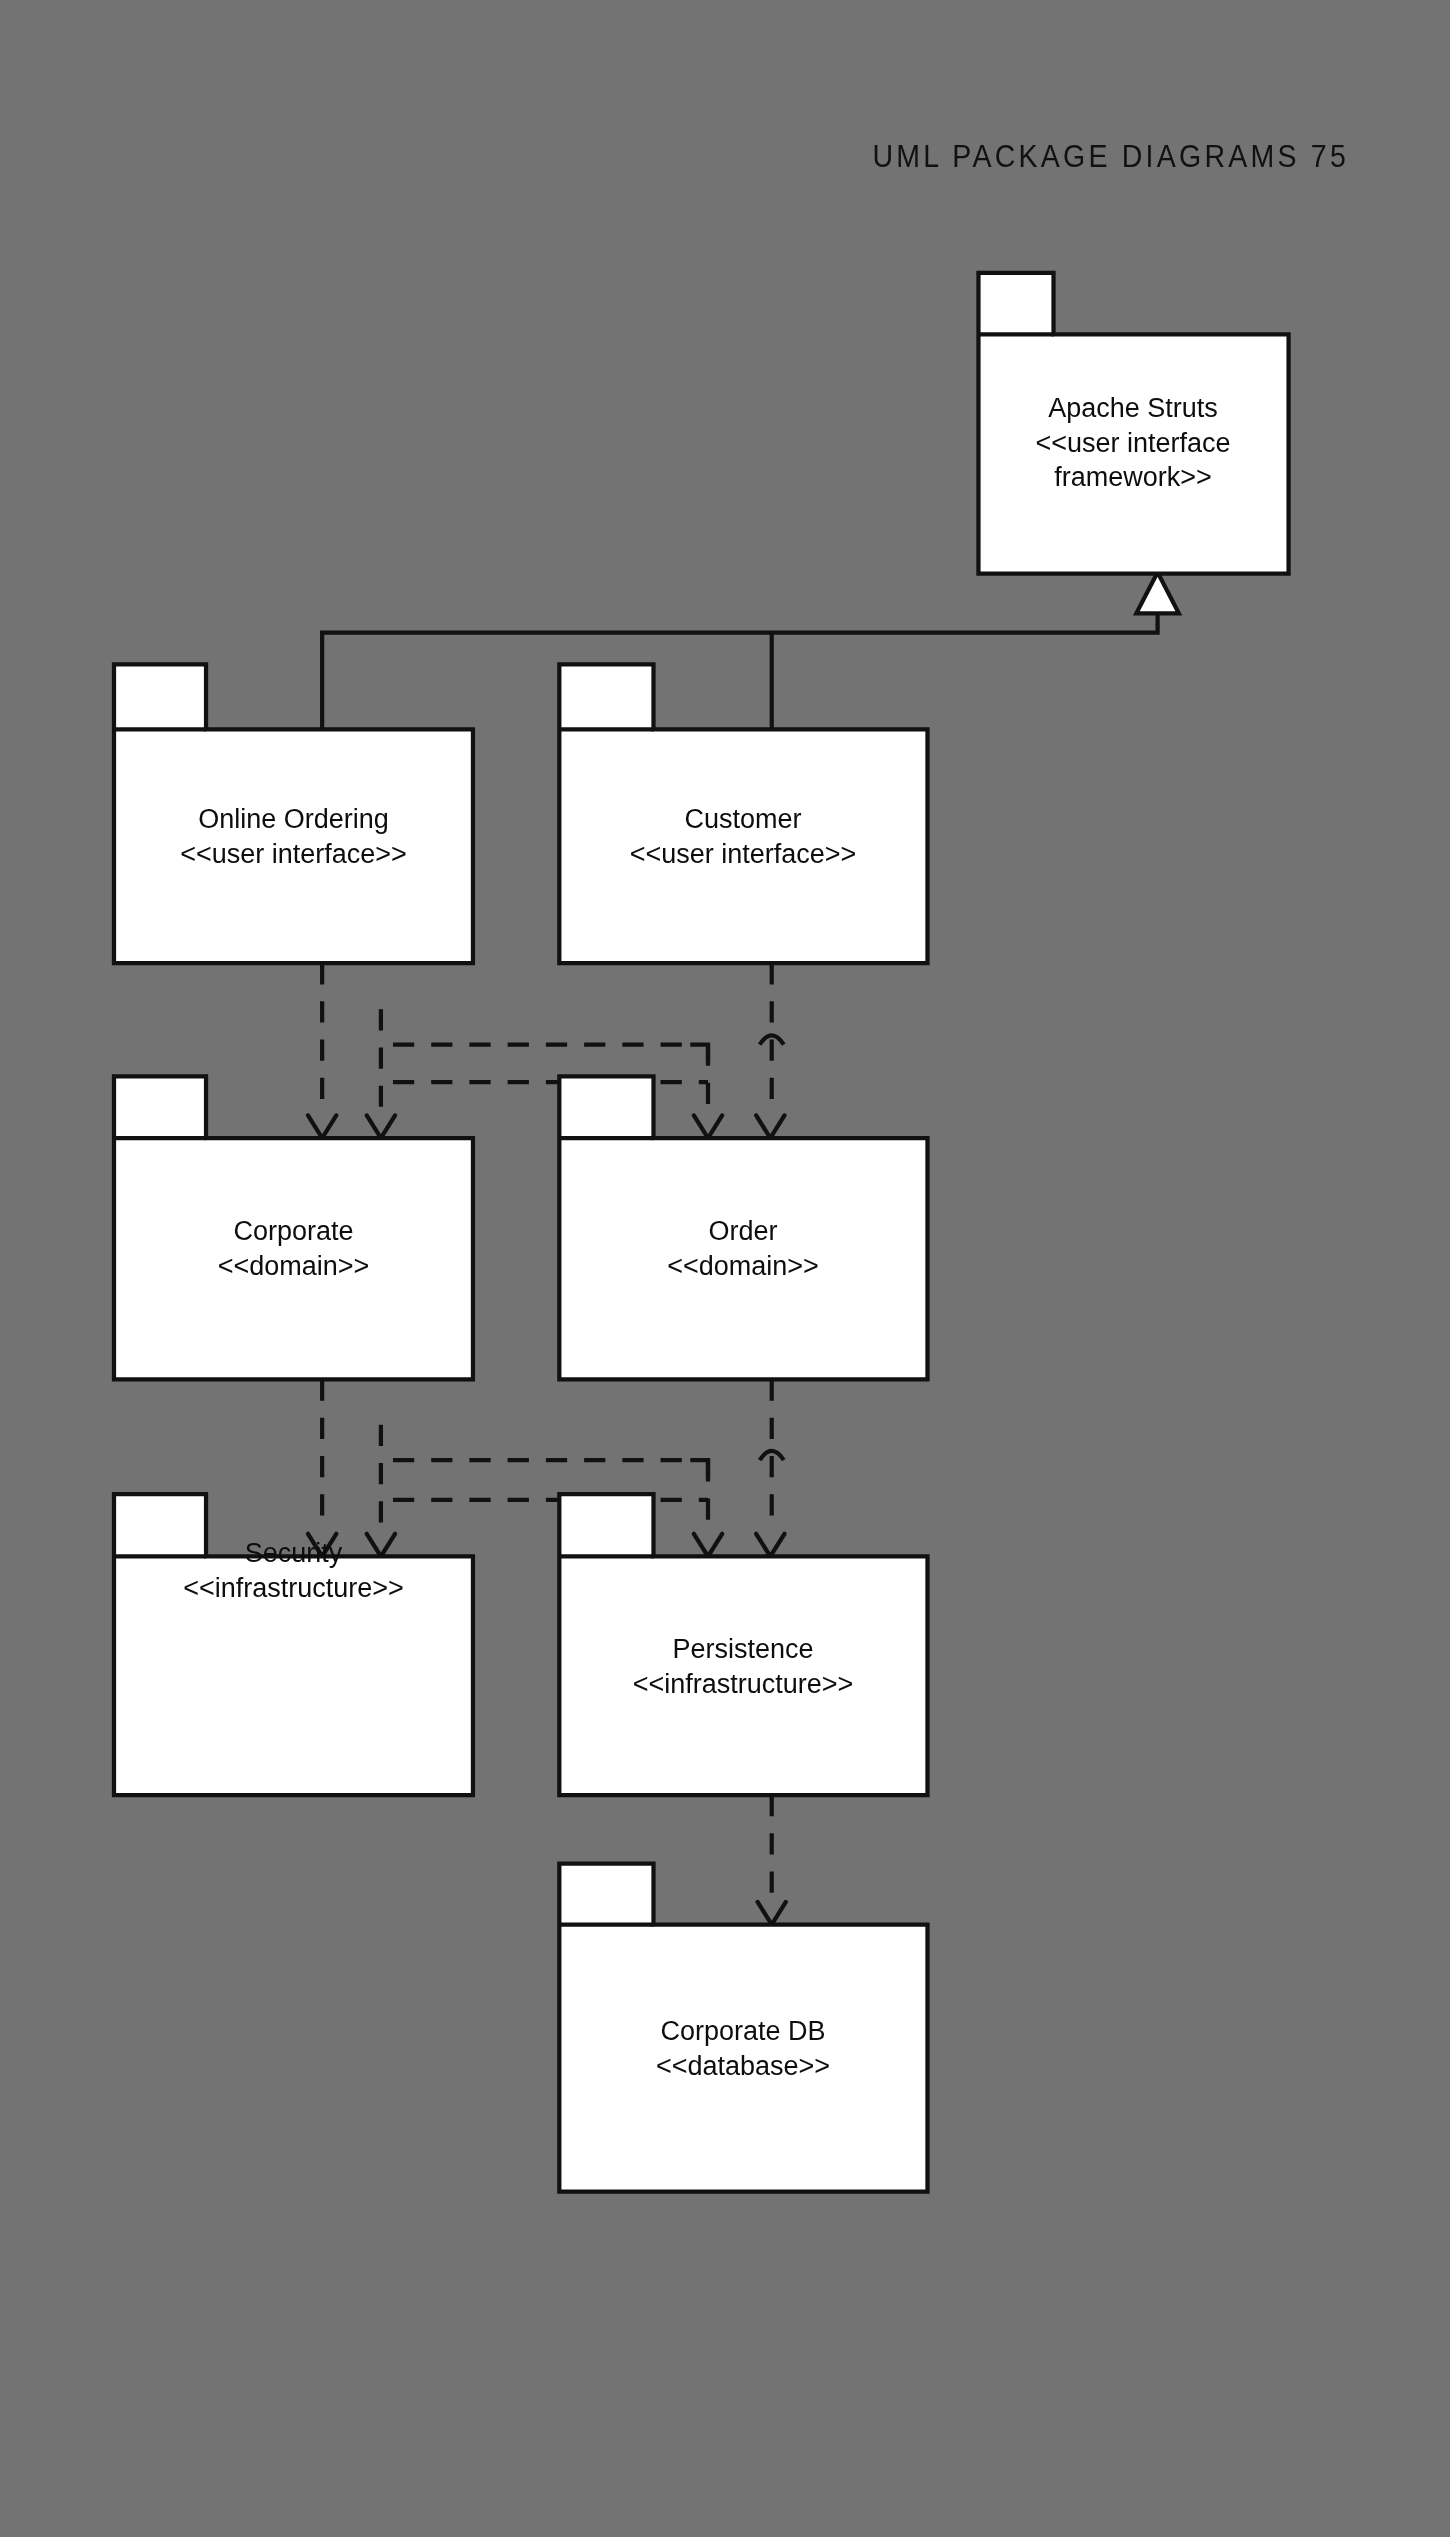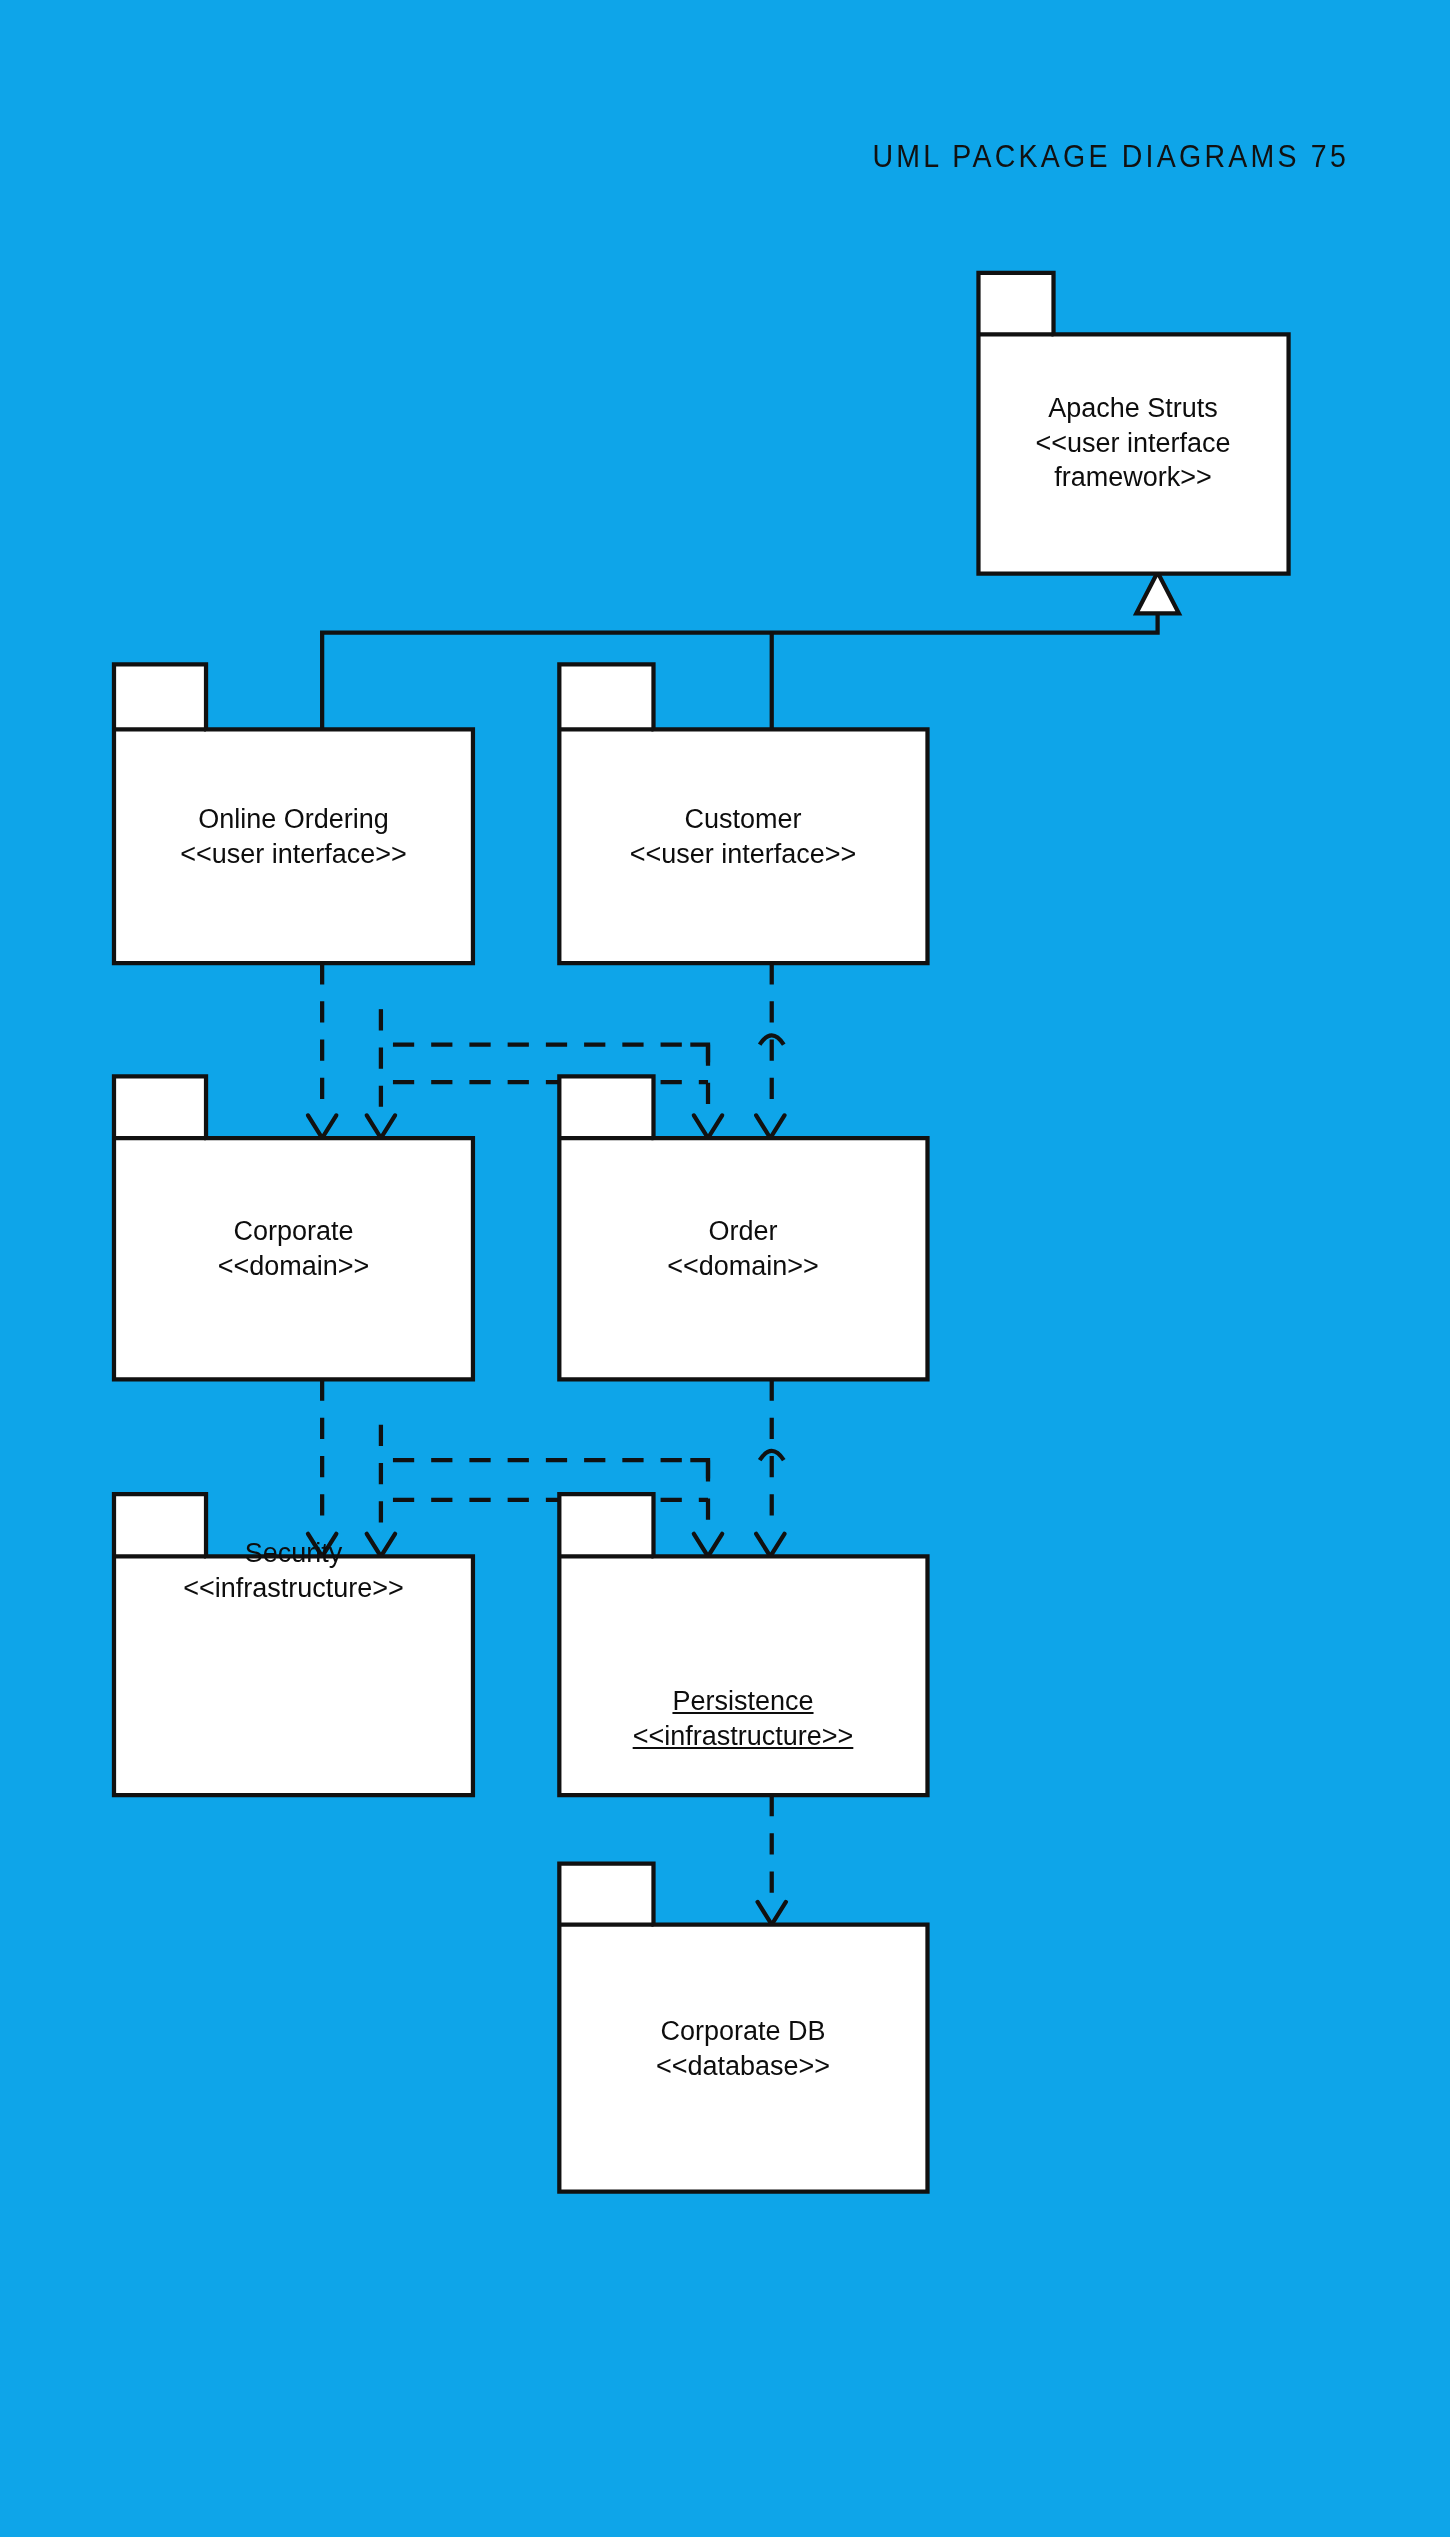--- a/index.html
+++ b/index.html
@@ -12,21 +12,21 @@
     height: 2538px;
     position: relative;
     font-family: "Liberation Sans", sans-serif;
     overflow: hidden;
   }
   #page {
     position: absolute;
     left: 0; top: 0;
     width: 1450px;
     height: 2538px;
-    background: #0ea5e9;
+    background: #737373;
   }
   .running-head {
     position: absolute;
     left: 0;
     top: 139px;
     width: 1349px;
     text-align: right;
     font-family: "Liberation Sans", sans-serif;
     font-size: 31px;
     font-weight: 500;
@@ -217,21 +217,21 @@
   <div class="pkg-label" style="left:559px; top:1214px; width:368px;">
     <span class="ln">Order</span>
     <span class="ln">&lt;&lt;domain&gt;&gt;</span>
   </div>
 
   <div class="pkg-label" style="left:114px; top:1536px; width:359px;">
     <span class="ln">Security</span>
     <span class="ln">&lt;&lt;infrastructure&gt;&gt;</span>
   </div>
 
-  <div class="pkg-label" style="left:559px; top:1684px; width:368px;text-decoration:underline;">
+  <div class="pkg-label" style="left:559px; top:1632px; width:368px;">
     <span class="ln">Persistence</span>
     <span class="ln">&lt;&lt;infrastructure&gt;&gt;</span>
   </div>
 
   <div class="pkg-label" style="left:559px; top:2014px; width:368px;">
     <span class="ln">Corporate DB</span>
     <span class="ln">&lt;&lt;database&gt;&gt;</span>
   </div>
 
 

